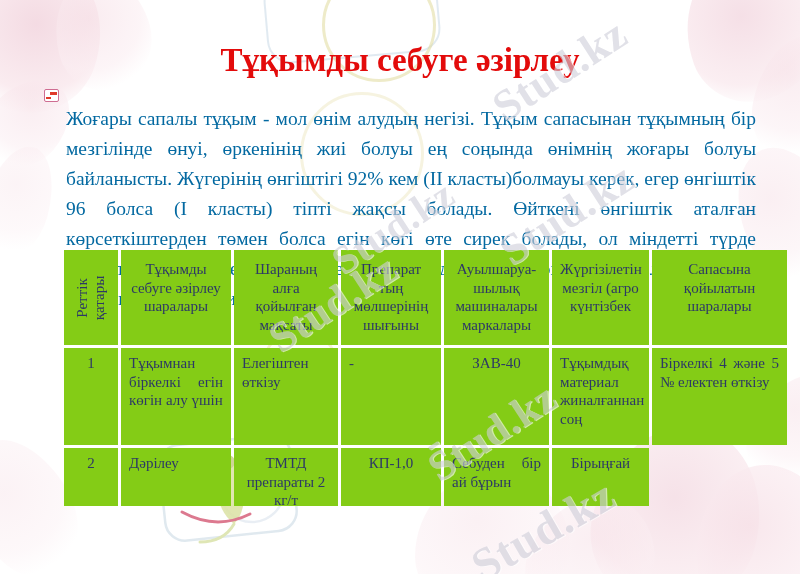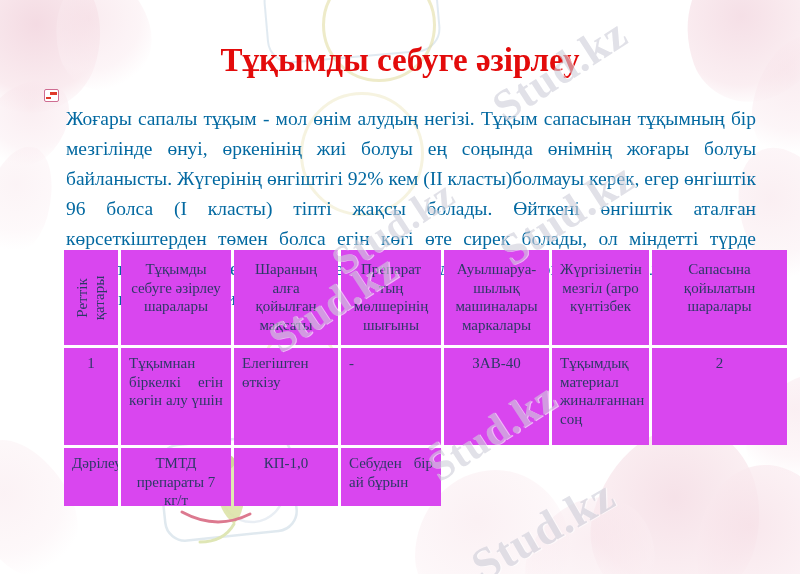--- a/index.html
+++ b/index.html
@@ -31,21 +31,21 @@
           border:1.5px solid #cf6d92;background:#fff;border-radius:2px;}
   .bullet .b1{position:absolute;right:1px;top:2px;width:7px;height:2.5px;background:#e03a2a;}
   .bullet .b2{position:absolute;left:1px;bottom:2px;width:5px;height:2px;background:#e03a2a;}
   .para{position:absolute;z-index:2;left:66px;top:84px;width:690px;
         font-size:19.5px;line-height:30px;color:#0369a1;text-align:justify;}
 
   
   .tbl{position:absolute;z-index:2;left:64px;top:250px;display:grid;
        grid-template-columns:54px 110px 104px 100px 105px 97px 135px;
        grid-template-rows:95px 97px 58px;gap:3px;}
-  .th,.td{background:#d946ef;color:#2d3966;font-size:15px;line-height:1.24;
+  .th,.td{background:#84cc16;color:#2d3966;font-size:15px;line-height:1.24;
           padding:6px 8px;overflow:hidden;}
   .th{text-align:center;padding-top:10px;}
   .th-vert{position:relative;padding:0;}
   .vert{position:absolute;left:50%;top:50%;width:72px;
         transform:translate(-50%,-50%) rotate(-90deg);
         text-align:center;line-height:1.12;}
   .ta-c{text-align:center;}
   .ta-j{text-align:justify;}
 
   
@@ -111,21 +111,23 @@
     <div class="th">Ауылшаруа-шылық машиналары маркалары</div>
     <div class="th">Жүргізілетін мезгіл (агро күнтізбек</div>
     <div class="th">Сапасына қойылатын шаралары</div>
 
     <div class="td ta-c">1</div>
     <div class="td ta-j">Тұқымнан біркелкі егін көгін алу үшін</div>
     <div class="td">Елегіштен өткізу</div>
     <div class="td">-</div>
     <div class="td ta-c">ЗАВ-40</div>
     <div class="td">Тұқымдық материал жиналғаннан соң</div>
+    <div class="td ta-j">Біркелкі 4 және 5 № електен өткізу</div>
 
     <div class="td ta-c">2</div>
     <div class="td">Дәрілеу</div>
-    <div class="td ta-c">ТМТД препараты 7 кг/т</div>
+    <div class="td ta-c">ТМТД препараты 2 кг/т</div>
     <div class="td ta-c">КП-1,0</div>
     <div class="td ta-j">Себуден бір ай бұрын</div>
+    <div class="td ta-c">Бірыңғай</div>
   </div>
 
 </div>
 
 </body></html>

